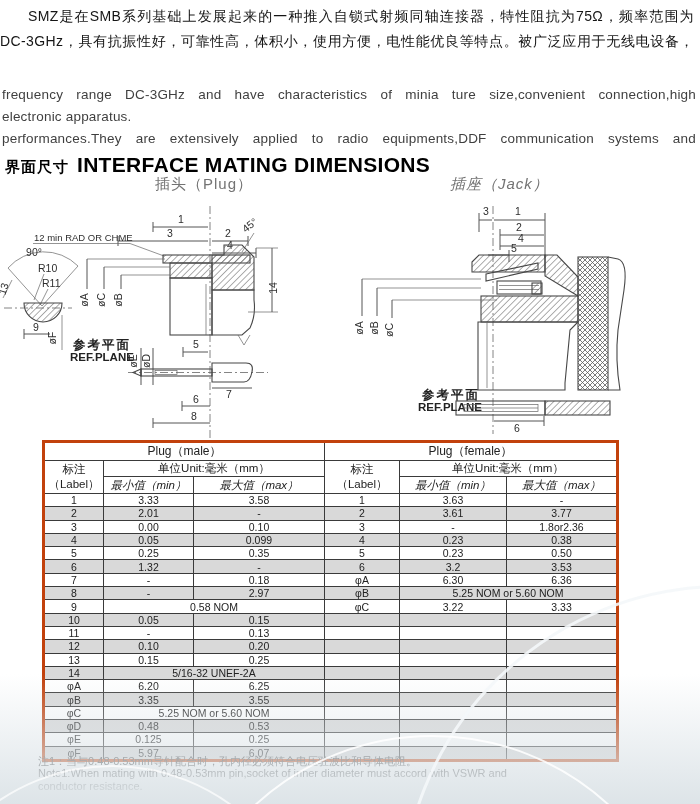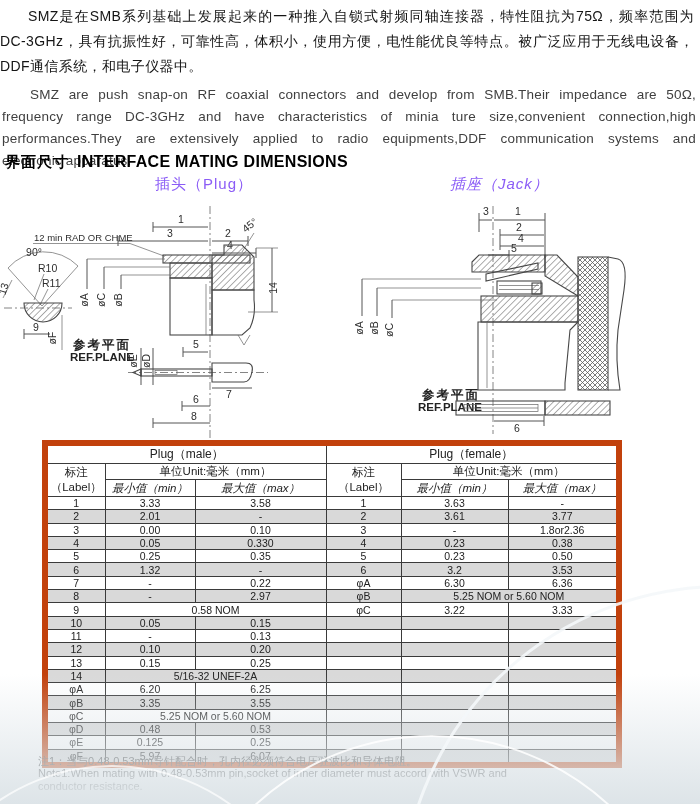--- a/index.html
+++ b/index.html
@@ -8,38 +8,38 @@
   .abs{position:absolute;}
   
   .cn-intro{top:4px;left:0;width:694px;font-size:14px;line-height:25px;letter-spacing:.4px;color:#151515;}
   .cn-intro .ln,.en-intro .ln{display:block;text-align:justify;}
   .cn-intro .ln.j,.en-intro .ln.j{text-align-last:justify;}
   .cn-intro .ln.first,.en-intro .ln.first{text-indent:28px;}
   .en-intro{top:84px;left:2px;width:694px;font-size:13.5px;line-height:22px;letter-spacing:.2px;color:#3f3f3f;}
   
   .section{top:153px;left:5px;font-weight:bold;color:#000;white-space:nowrap;}
   .section .cn{font-size:15px;letter-spacing:1px;}
-  .section .en{font-size:16px;margin-left:8px;letter-spacing:.3px;}
-  .draw-title{font-size:15px;color:#8b5cf6;letter-spacing:1px;}
+  .section .en{font-size:21px;margin-left:8px;letter-spacing:.3px;}
+  .draw-title{font-size:15px;color:#737373;letter-spacing:1px;}
   #plug-title{top:175px;left:155px;}
   #jack-title{top:175px;left:450px;font-style:italic;}
   
   svg.draw{position:absolute;overflow:visible;}
   .dl{stroke:#555;stroke-width:1;fill:none;}
   .thin{stroke:#666;stroke-width:.7;fill:none;}
   .axis{stroke:#666;stroke-width:.8;fill:none;stroke-dasharray:8 3 2 3;}
   .part{stroke:#474747;stroke-width:1.1;}
   .dt{font-size:10.5px;fill:#2e2e2e;}
   .dts{font-size:9.5px;fill:#2e2e2e;}
   .mid{text-anchor:middle;}
   .ref-cn{font-size:12.5px;font-weight:bold;letter-spacing:2px;fill:#222;}
   .ref-en{font-size:11.5px;font-weight:bold;fill:#222;}
   
   table.dim{position:absolute;top:440px;left:42px;width:574px;border-collapse:collapse;
-            table-layout:fixed;border:6px solid #c2410c;background:#fff;}
+            table-layout:fixed;border:3px solid #c2410c;background:#fff;}
   table.dim th,table.dim td{border:1px solid #3a3a3a;text-align:center;padding:0;
             font-weight:normal;overflow:hidden;white-space:nowrap;}
   table.dim thead th{font-size:11.5px;color:#222;}
   table.dim thead tr.h1 th{height:15px;font-size:12px;}
   table.dim thead tr.h2 th{height:15px;}
   table.dim thead tr.h3 th{height:16px;font-style:italic;}
   table.dim tbody td{height:12.3px;font-size:10.5px;line-height:12px;color:#222;}
   table.dim tbody tr.shade td{background:#d9d9d9;}
   .lblcell span{display:block;line-height:15px;}
   
@@ -53,27 +53,25 @@
   .arc1{width:520px;height:520px;border:2px solid rgba(255,255,255,.85);left:170px;top:735px;}
   .arc2{width:400px;height:400px;border:2px solid rgba(255,255,255,.7);left:-90px;top:765px;}
   .arc3{width:640px;height:640px;border:3px solid rgba(244,247,249,.9);left:400px;top:585px;}
 </style>
 </head>
 <body>
 
 <div class="abs cn-intro">
   <span class="ln first j">SMZ是在SMB系列基础上发展起来的一种推入自锁式射频同轴连接器，特性阻抗为75Ω，频率范围为</span>
   <span class="ln j">DC-3GHz，具有抗振性好，可靠性高，体积小，使用方便，电性能优良等特点。被广泛应用于无线电设备，</span>
-  <span class="ln">DDF通信系统，和电子仪器中。</span>
 </div>
 <div class="abs en-intro">
-  <span class="ln first j">SMZ are push snap-on RF coaxial connectors and develop from SMB.Their impedance are 50Ω,</span>
   <span class="ln j">frequency range DC-3GHz and have characteristics of minia ture size,convenient connection,high</span>
+  <span class="ln">electronic apparatus.</span>
   <span class="ln j">performances.They are extensively applied to radio equipments,DDF communication systems and</span>
-  <span class="ln">electronic apparatus.</span>
 </div>
 
 <div class="abs section">
   <span class="cn">界面尺寸</span><span class="en">INTERFACE MATING DIMENSIONS</span>
 </div>
 
 <div class="abs draw-title" id="plug-title">插头（Plug）</div>
 <div class="abs draw-title" id="jack-title">插座（Jack）</div>
 
 <svg class="draw" style="left:0;top:195px;" width="350" height="245" viewBox="0 195 350 245">
@@ -284,21 +282,21 @@
         <td>3</td>
         <td>0.00</td>
         <td>0.10</td>
         <td>3</td>
         <td>-</td>
         <td>1.8or2.36</td>
       </tr>
       <tr class="shade">
         <td>4</td>
         <td>0.05</td>
-        <td>0.330</td>
+        <td>0.099</td>
         <td>4</td>
         <td>0.23</td>
         <td>0.38</td>
       </tr>
       <tr>
         <td>5</td>
         <td>0.25</td>
         <td>0.35</td>
         <td>5</td>
         <td>0.23</td>
@@ -308,21 +306,21 @@
         <td>6</td>
         <td>1.32</td>
         <td>-</td>
         <td>6</td>
         <td>3.2</td>
         <td>3.53</td>
       </tr>
       <tr>
         <td>7</td>
         <td>-</td>
-        <td>0.22</td>
+        <td>0.18</td>
         <td>φA</td>
         <td>6.30</td>
         <td>6.36</td>
       </tr>
       <tr class="shade">
         <td>8</td>
         <td>-</td>
         <td>2.97</td>
         <td>φB</td>
         <td colspan="2">5.25 NOM or 5.60 NOM</td>

